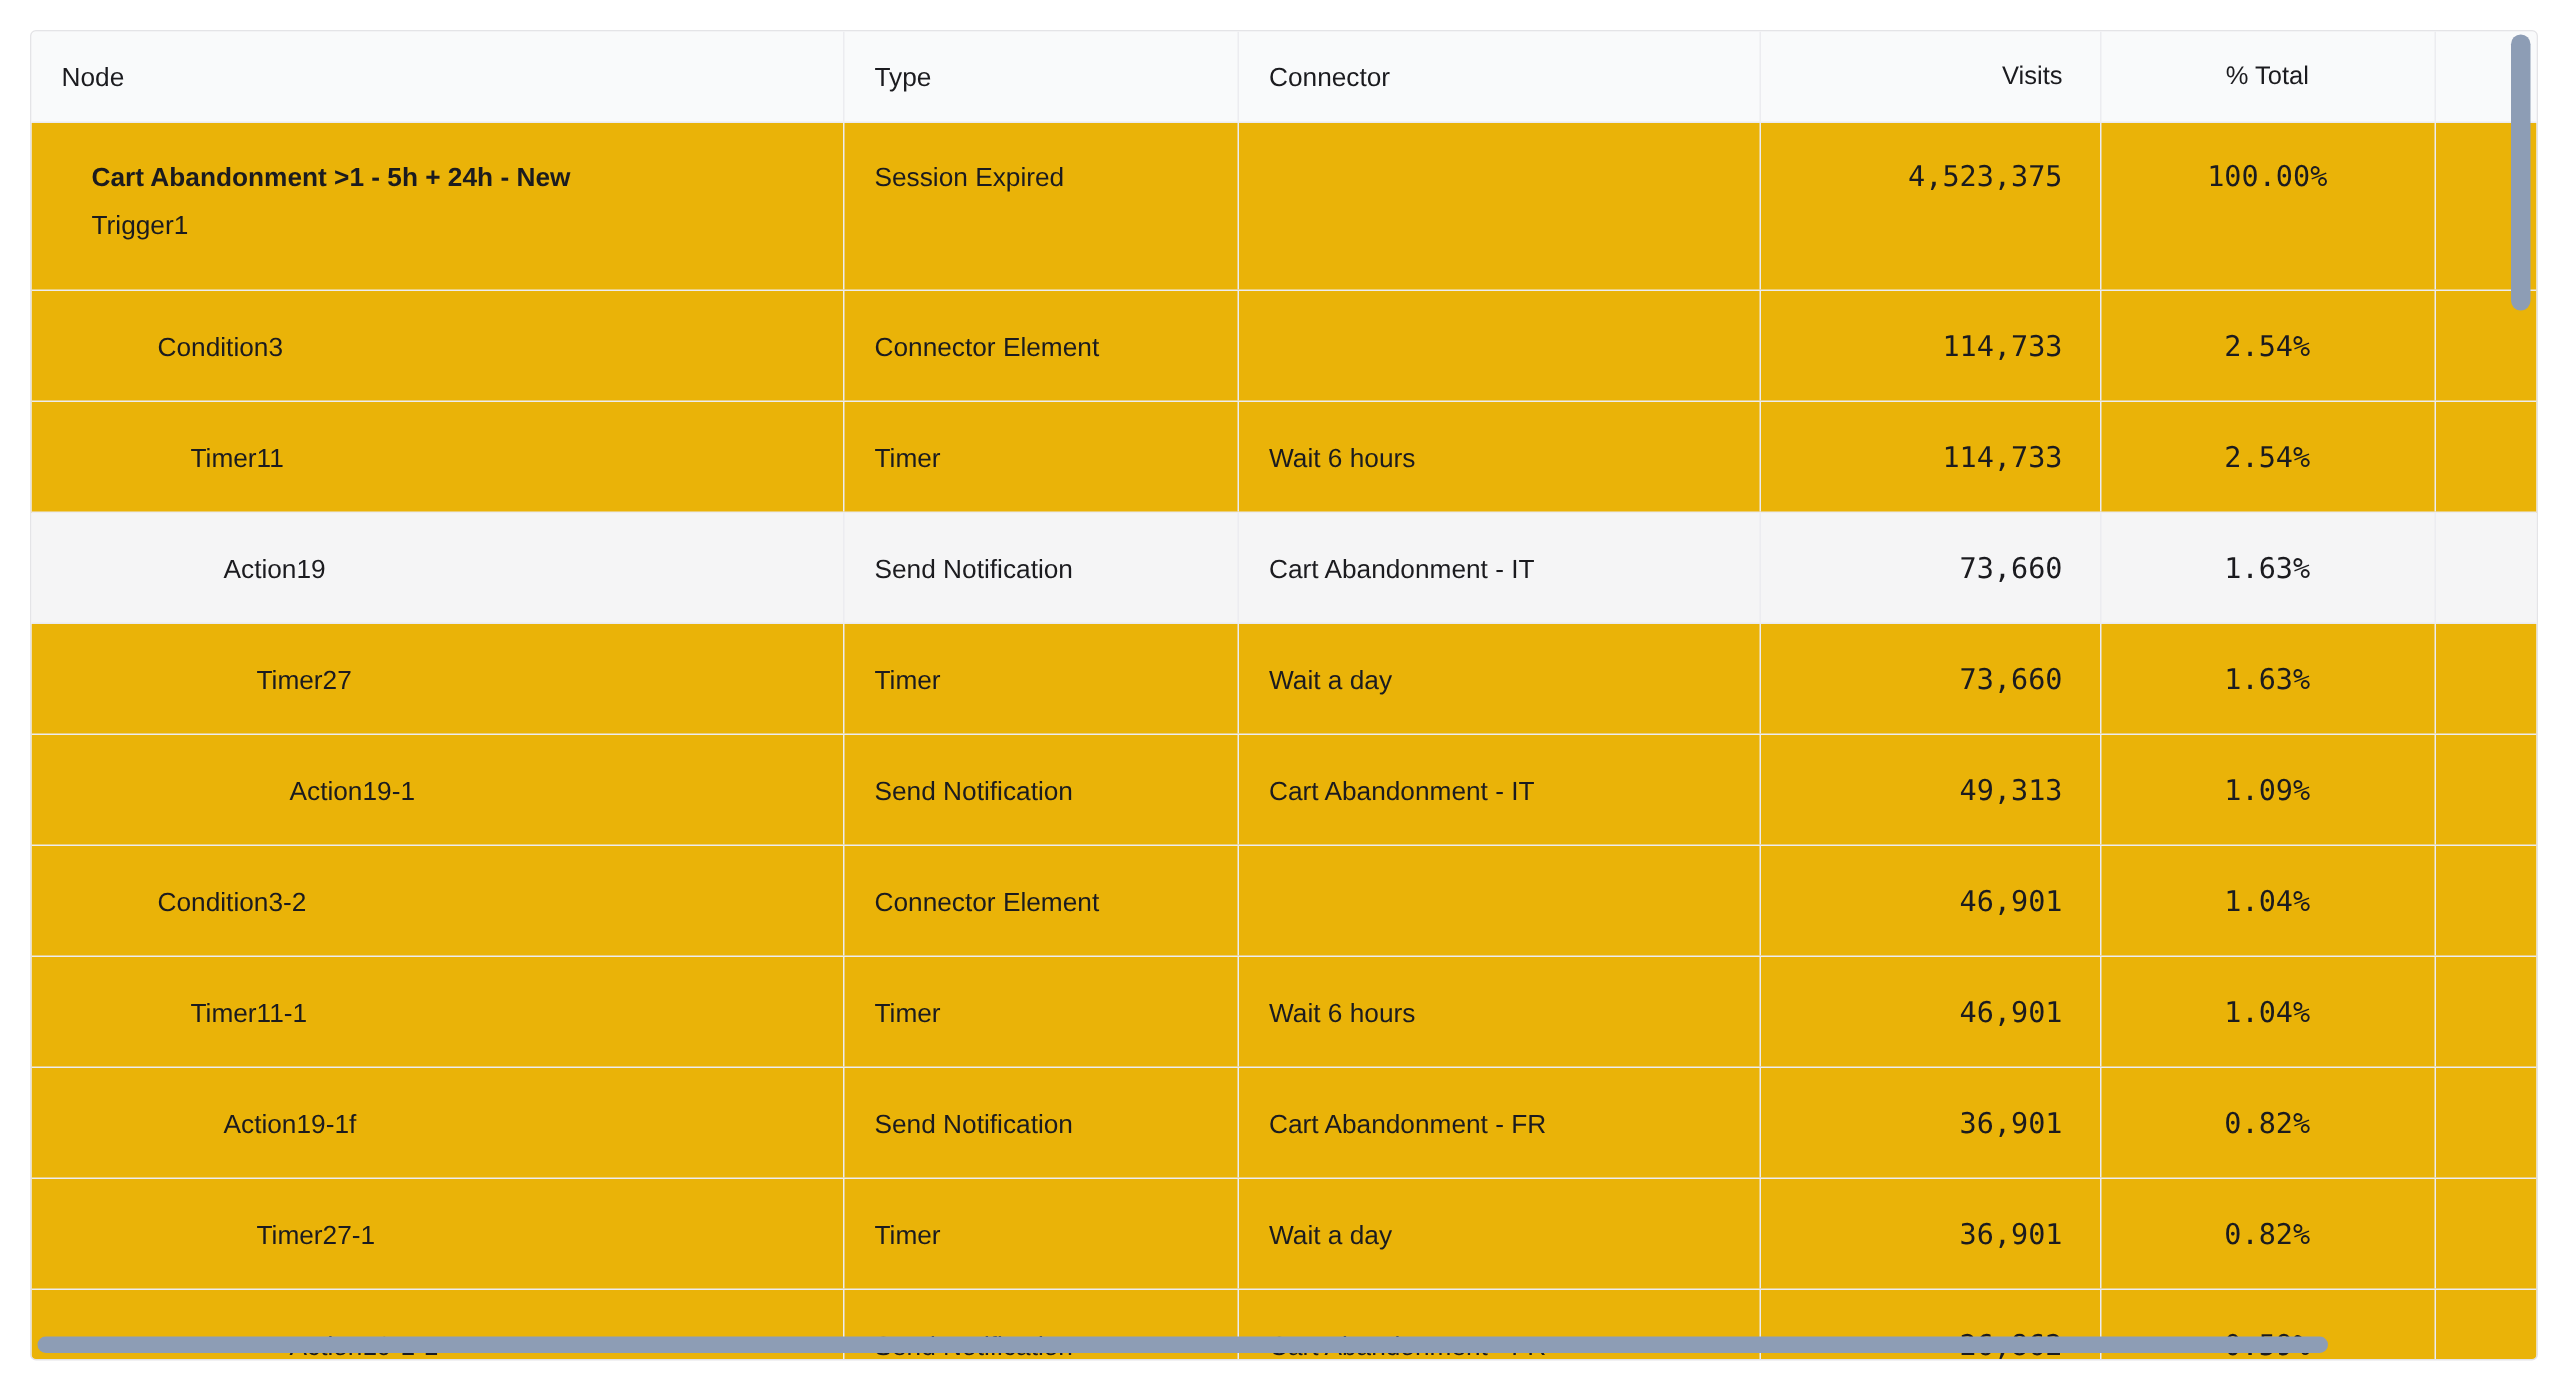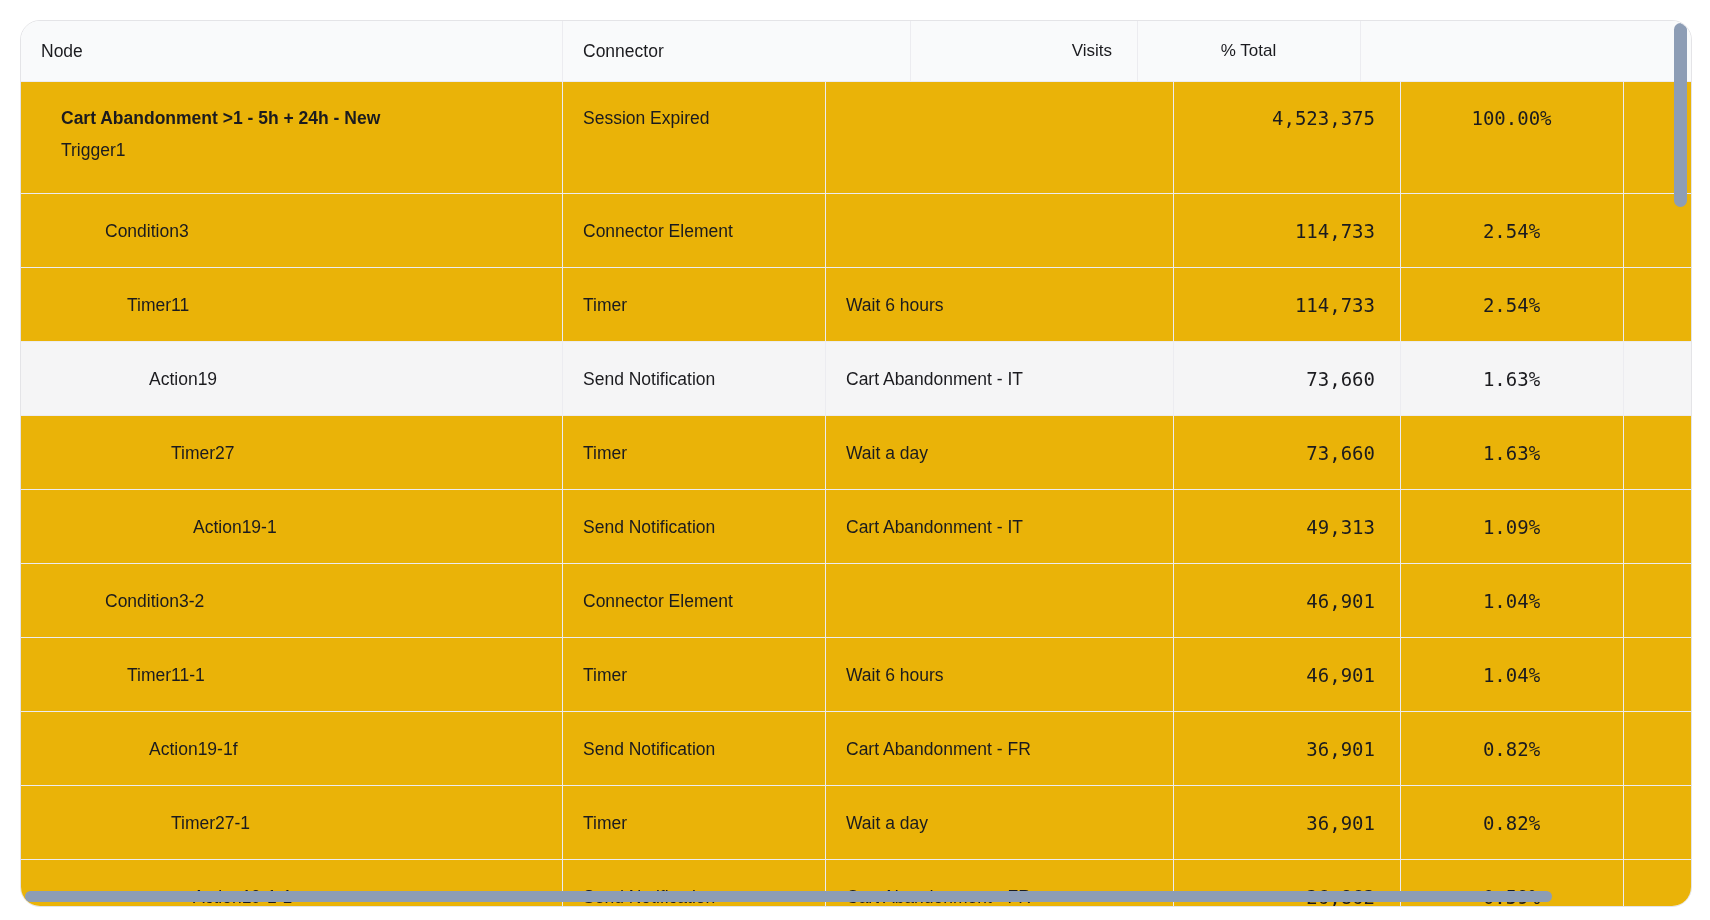--- a/index.html
+++ b/index.html
@@ -2,21 +2,21 @@
 <html style="--thumb: #8d9db5; --hdr: #f9fafb; --hl: #f5f5f6; --border: #e4e4e7; --grid: #ececf0; --text: #1b1b1f;"><head>
 <meta charset="utf-8">
 <style>
   * { box-sizing: border-box; margin: 0; padding: 0; }
   html,body { width:1710px; height:920px; background:#ffffff; overflow:hidden;
               font-family:"Liberation Sans", sans-serif; color:var(--text,#1b1b1f); }
 
   .table-card {
     position:absolute; left:20px; top:20px; width:1672px; height:887px;
     background:#ffffff; border:1px solid var(--border,#e4e4e7);
-    border-radius:20px; overflow:hidden;
+    border-radius:4px; overflow:hidden;
   }
 
   .trow { display:flex; align-items:flex-start; width:1670px; background:#eab308; }
   .trow.highlight { background:var(--hl,#f5f5f6); }
 
   .cell {
     flex:0 0 auto; height:100%; padding:21px 20px 0 20px; line-height:32px;
     font-size:17.5px; border-right:1px solid var(--grid,#ececf0);
     white-space:nowrap; overflow:hidden;
   }
@@ -48,20 +48,21 @@
   .h-thumb { position:absolute; left:4px; bottom:4px; width:1527px; height:11px;
              border-radius:6px; background:var(--thumb,#8d9db5); z-index:5; }
 </style>
 </head>
 <body>
 
 <div class="table-card">
 
   <div class="trow header-row">
     <div class="cell c-node">Node</div>
+    <div class="cell c-type">Type</div>
     <div class="cell c-ref">Connector</div>
     <div class="cell c-visits num">Visits</div>
     <div class="cell c-pct num">% Total</div>
     <div class="cell c-fill"></div>
   </div>
 
   <div id="rows-container">
       <div class="trow body-row trigger">
       <div class="cell c-node" style="padding-left: 40px;">
         <span class="node-title">Cart Abandonment &gt;1 - 5h + 24h - New</span>

